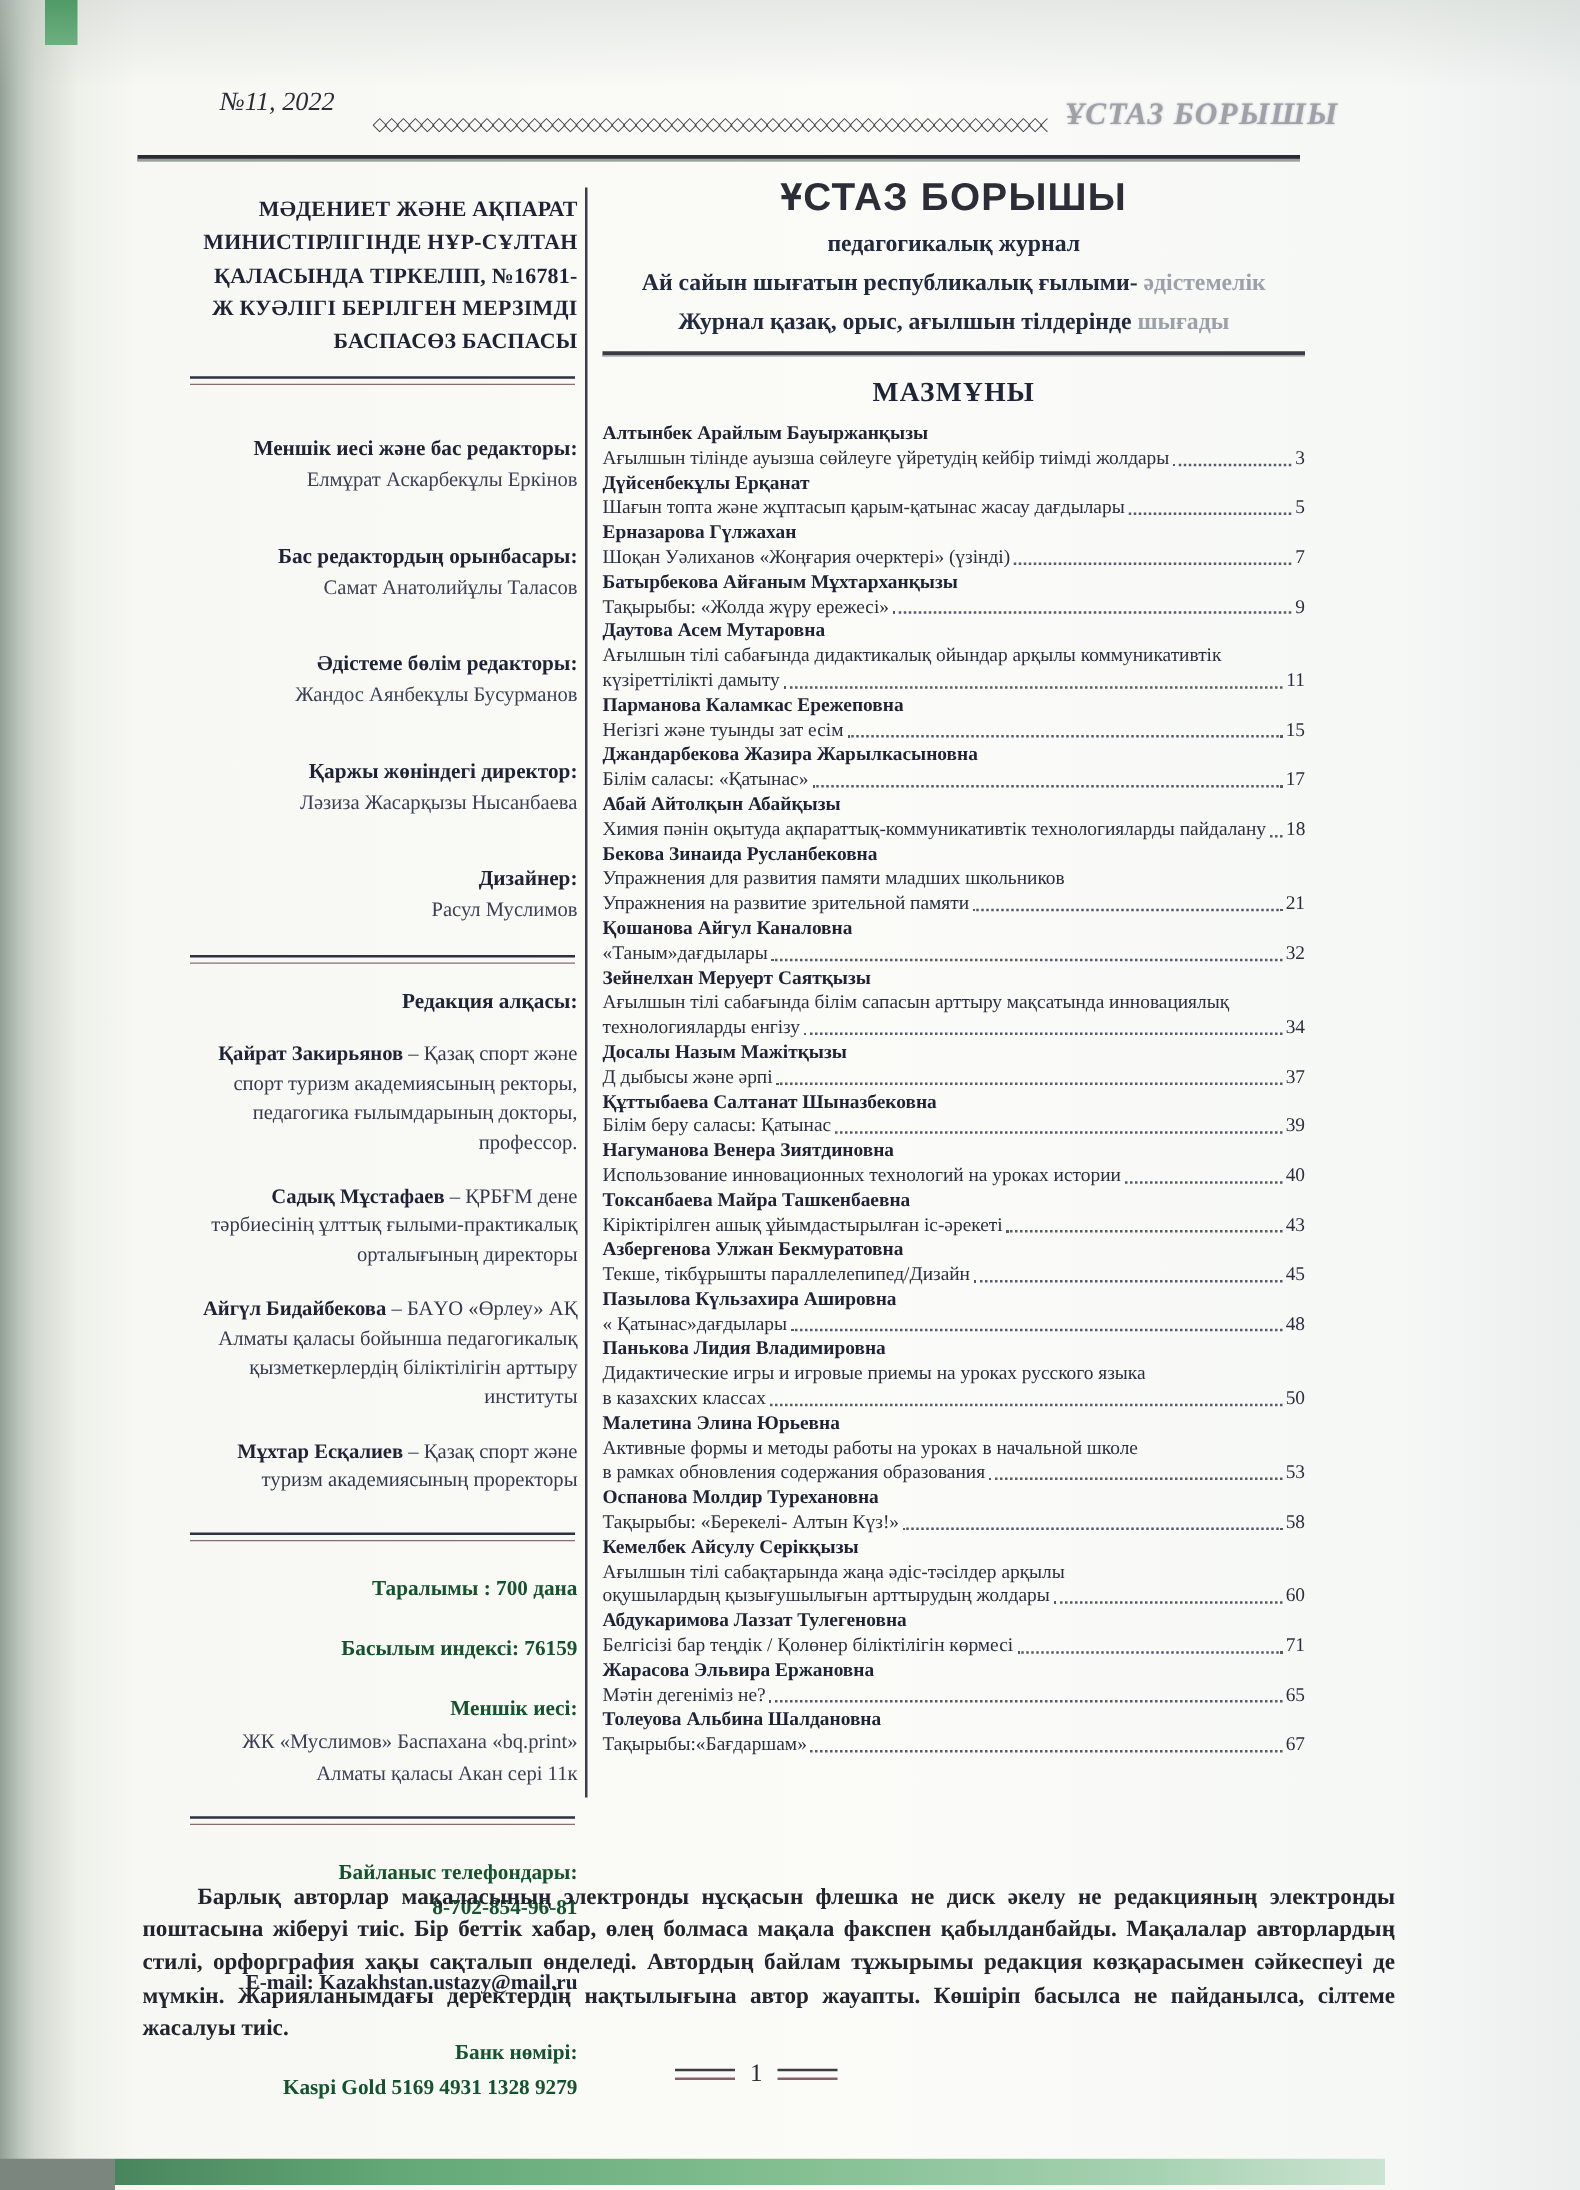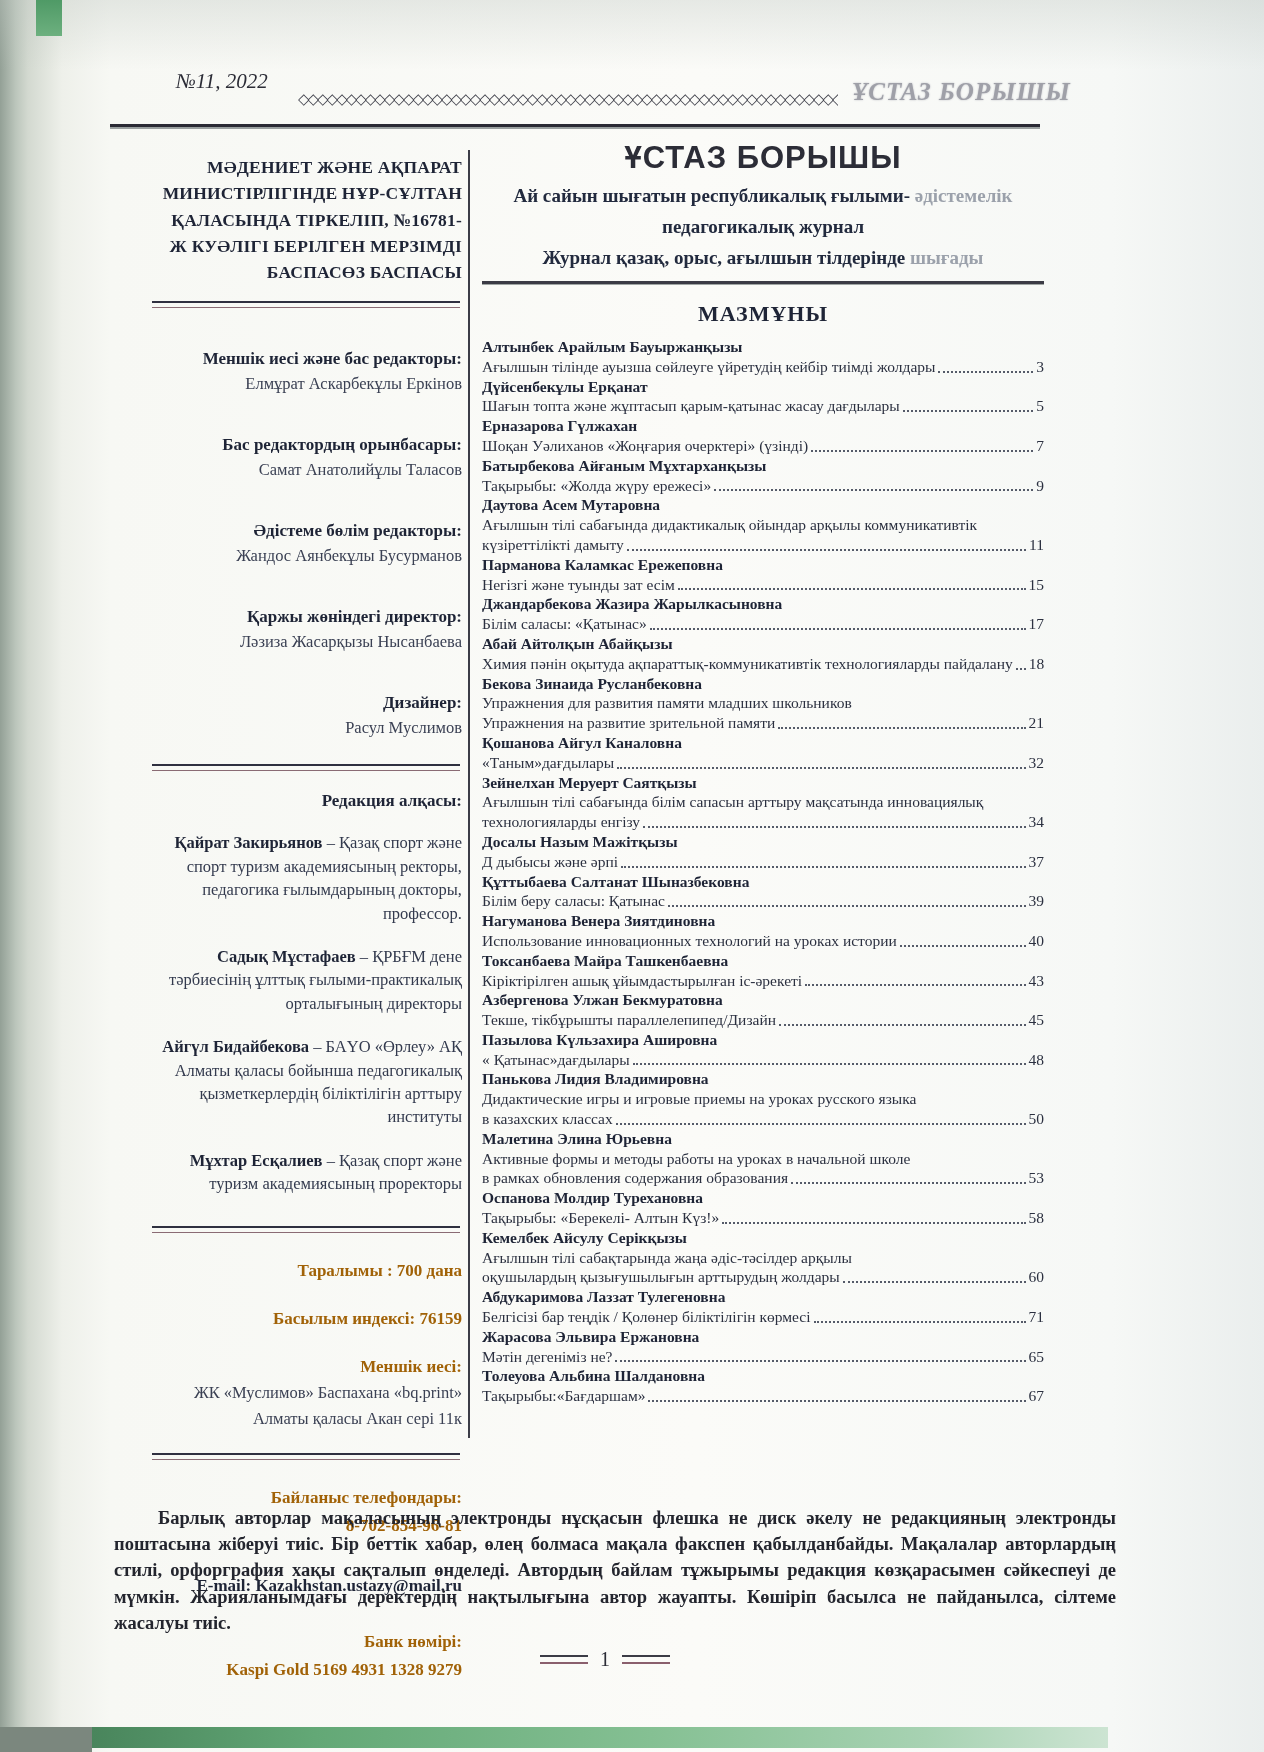--- a/index.html
+++ b/index.html
@@ -32,21 +32,21 @@
   .left-col{position:absolute;left:150px;top:154px;width:312px;text-align:right;}
   .reg{font-weight:bold;font-size:17.5px;line-height:1.5;color:#1e2436;letter-spacing:.2px;}
   .sep{height:4px;border-top:2px solid #2f3040;border-bottom:1px solid #8a6b74;margin:16px 2px 6px;}
   .role{margin-top:24px;}
   .role-title{font-weight:bold;font-size:17px;color:#1e2436;margin-top:41px;}
   .role-name{font-size:16.5px;margin-top:5px;color:#3b4154;}
   .board{margin-top:6px;}
   .board-title{font-weight:bold;font-size:17px;margin-top:20px;color:#1e2436;}
   .member{font-size:16.5px;line-height:1.42;margin:20px 0 0;color:#333a4e;}
   .member b{color:#1e2436;}
-  .stat{font-weight:bold;font-size:17px;margin-top:28px;color:#a16207;}
+  .stat{font-weight:bold;font-size:17px;margin-top:28px;color:#14532d;}
   .stat.tight{margin-top:8px;}
   .owner-line{font-size:16.5px;margin-top:6px;color:#3b4154;}
   .email{font-weight:bold;font-size:17px;margin-top:40px;color:#1e2436;}
   
   .right-col{position:absolute;left:482px;top:140px;width:562px;}
   .masthead{text-align:center;}
   .m-title{font-family:"Liberation Sans","DejaVu Sans",sans-serif;font-weight:bold;font-size:31px;
     letter-spacing:1px;color:#2c2d37;}
   .m-sub{font-weight:bold;font-size:19px;margin-top:9px;color:#222a3e;}
   .faded{color:#9ba1ab;}
@@ -140,22 +140,22 @@
   <div class="email">E-mail: Kazakhstan.ustazy@mail.ru</div>
   <div class="stat" style="margin-top:36px">Банк нөмірі:</div>
   <div class="stat tight">Kaspi Gold 5169 4931 1328 9279</div>
 </div>
 
 <div class="col-divider"></div>
 
 <div class="right-col">
   <div class="masthead">
     <div class="m-title">ҰСТАЗ БОРЫШЫ</div>
+    <div class="m-sub">педагогикалық журнал</div>
     <div class="m-sub"><span>Ай сайын шығатын республикалық ғылыми-</span> <span class="faded">әдістемелік</span></div>
-    <div class="m-sub">педагогикалық журнал</div>
     <div class="m-sub"><span>Журнал қазақ, орыс, ағылшын тілдерінде</span> <span class="faded">шығады</span></div>
     <div class="m-rule"></div>
   </div>
 
   <div class="toc-heading">МАЗМҰНЫ</div>
   <div class="toc" id="toc-list">
       <div class="toc-entry">
         <div class="toc-author">Алтынбек Арайлым Бауыржанқызы</div>
         <div class="toc-line">
           <span class="toc-text">Ағылшын тілінде ауызша сөйлеуге үйретудің кейбір тиімді жолдары</span>

